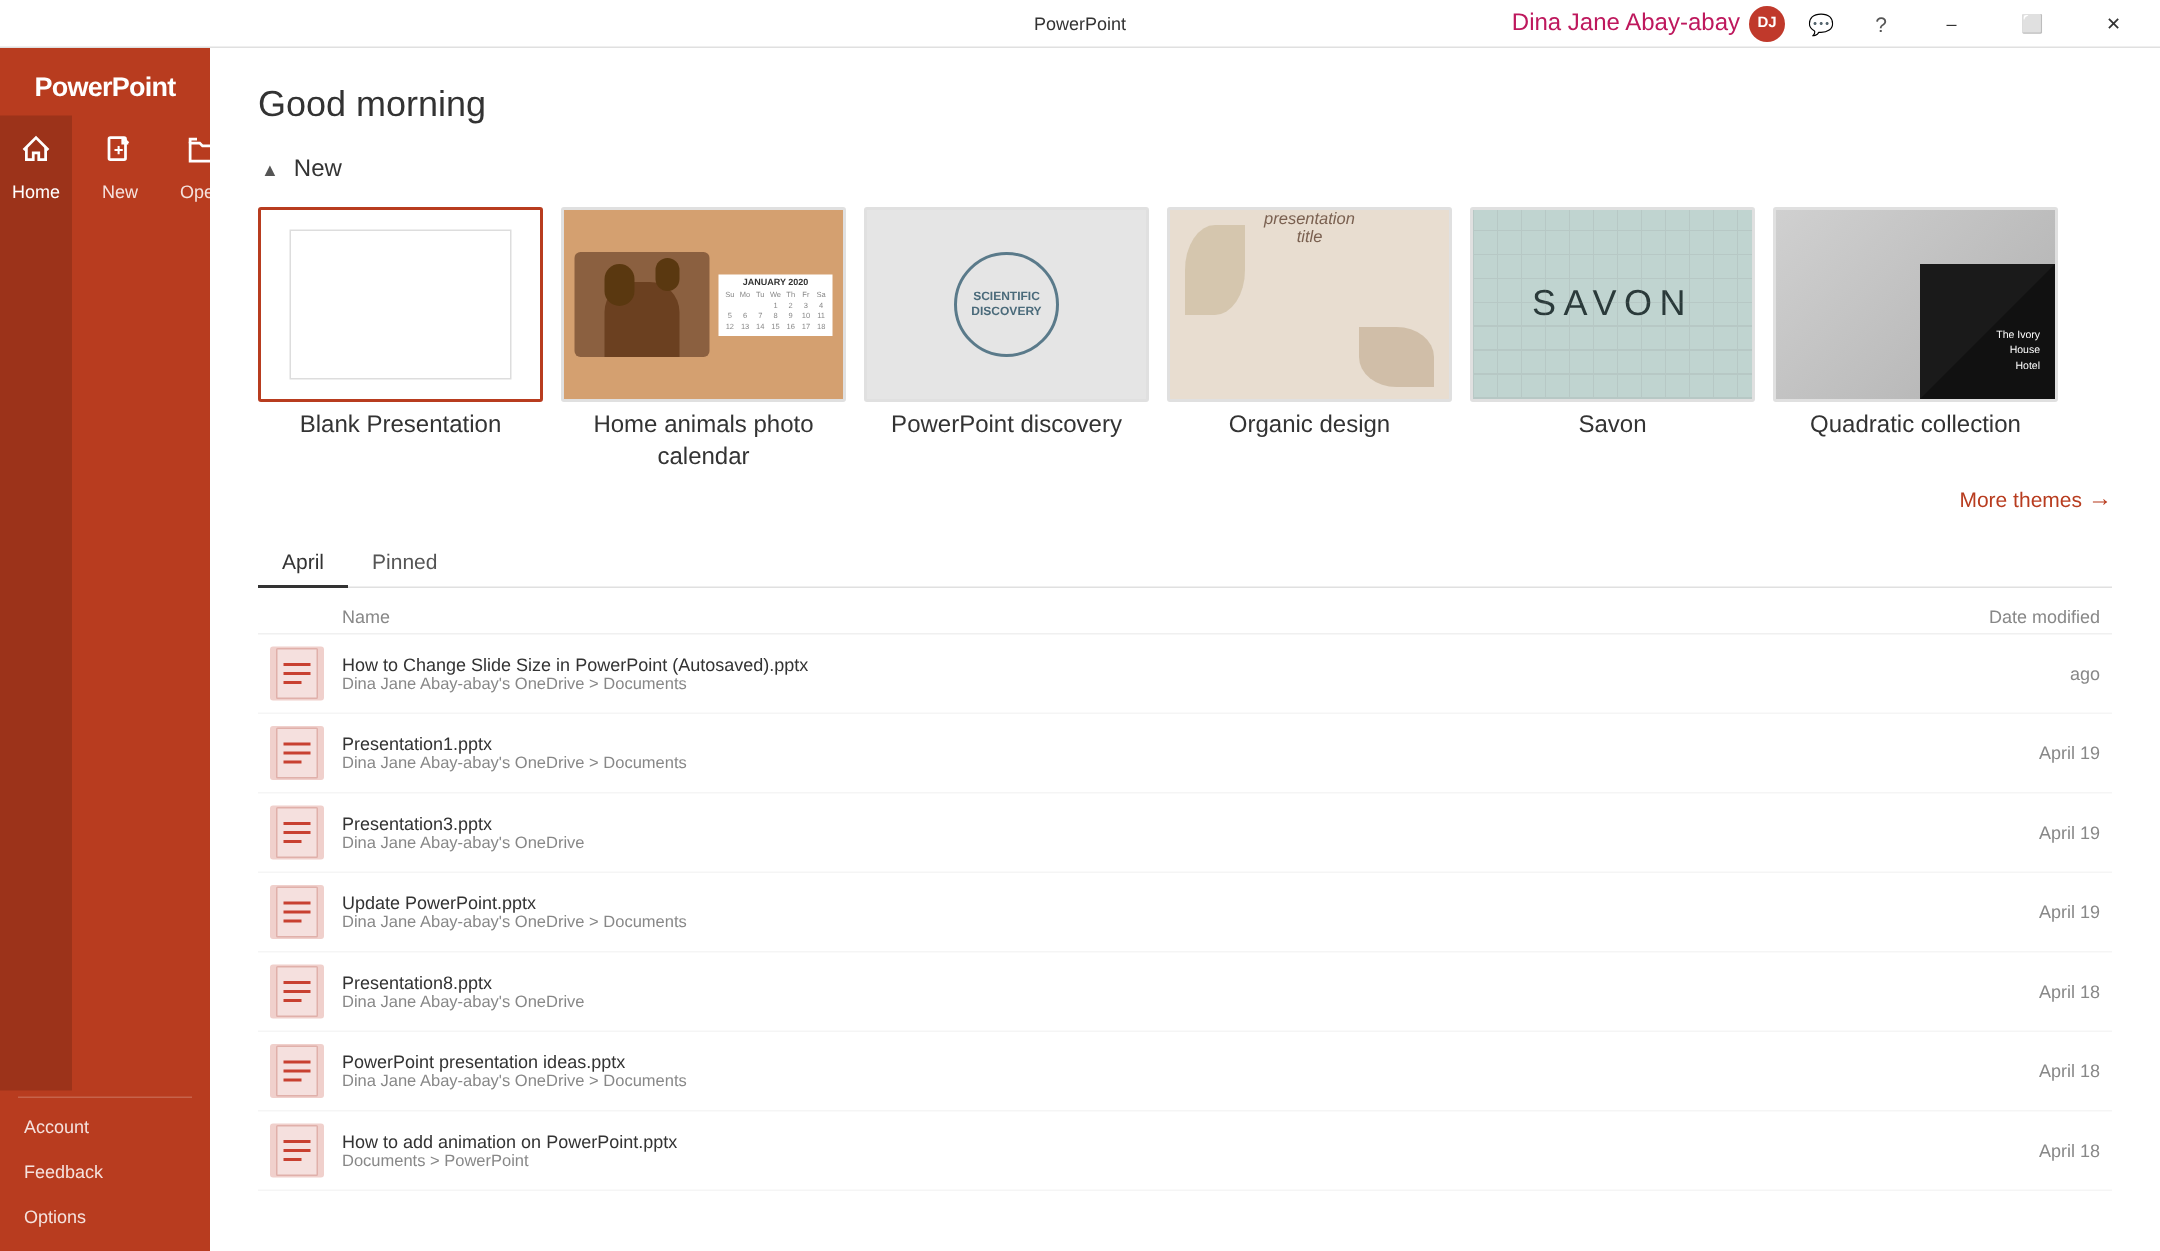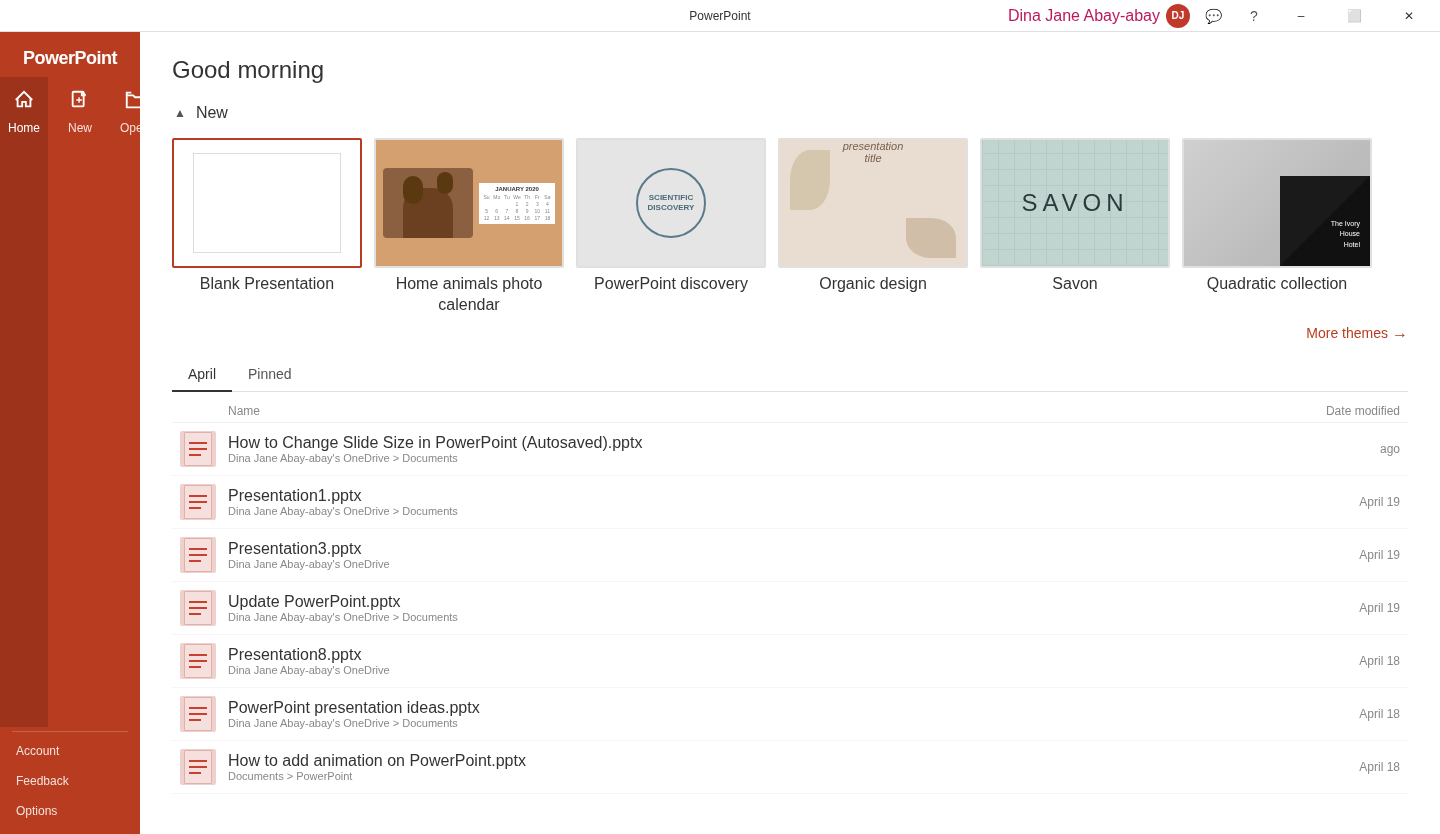--- a/index.html
+++ b/index.html
@@ -374,21 +374,21 @@
       justify-content: center;
     }
     .file-icon-bar {
       width: 18px;
       height: 2px;
       background: #c84030;
       margin: 1px 0;
     }
     .file-info { flex: 1; min-width: 0; }
     .file-name {
-      font-size: 16px;
+      font-size: 12px;
       color: #333;
       font-weight: 400;
       white-space: nowrap;
       overflow: hidden;
       text-overflow: ellipsis;
     }
     .file-path {
       font-size: 11px;
       color: #888;
       white-space: nowrap;

